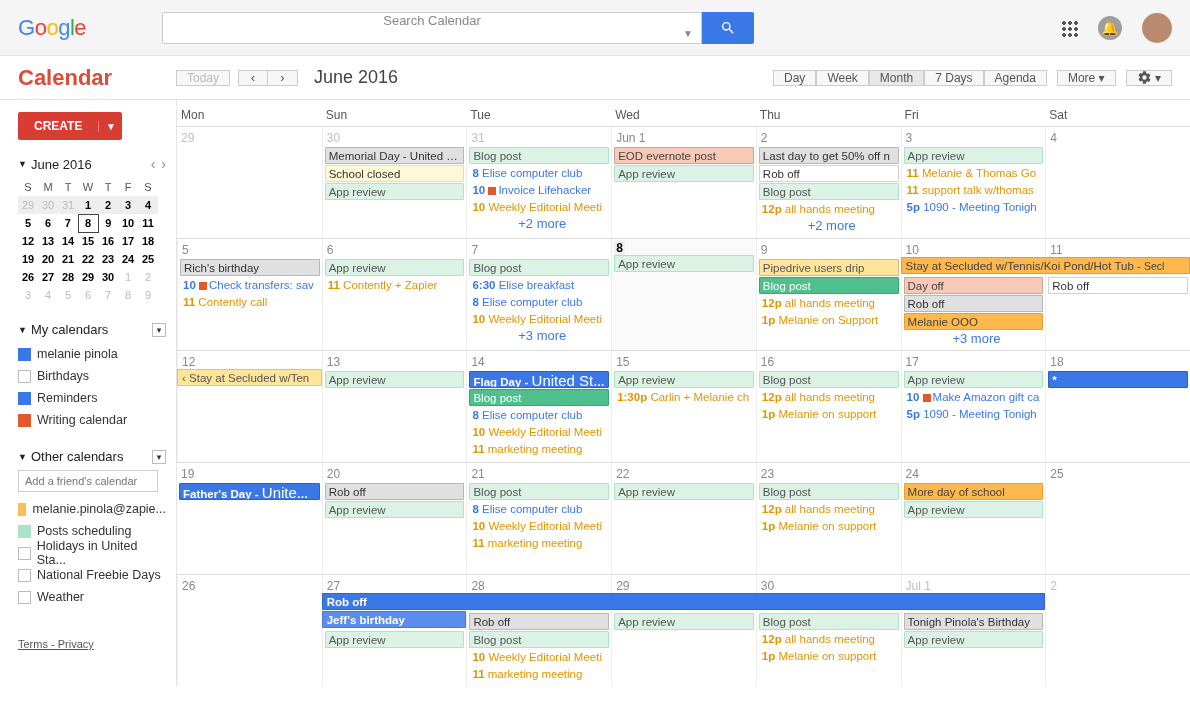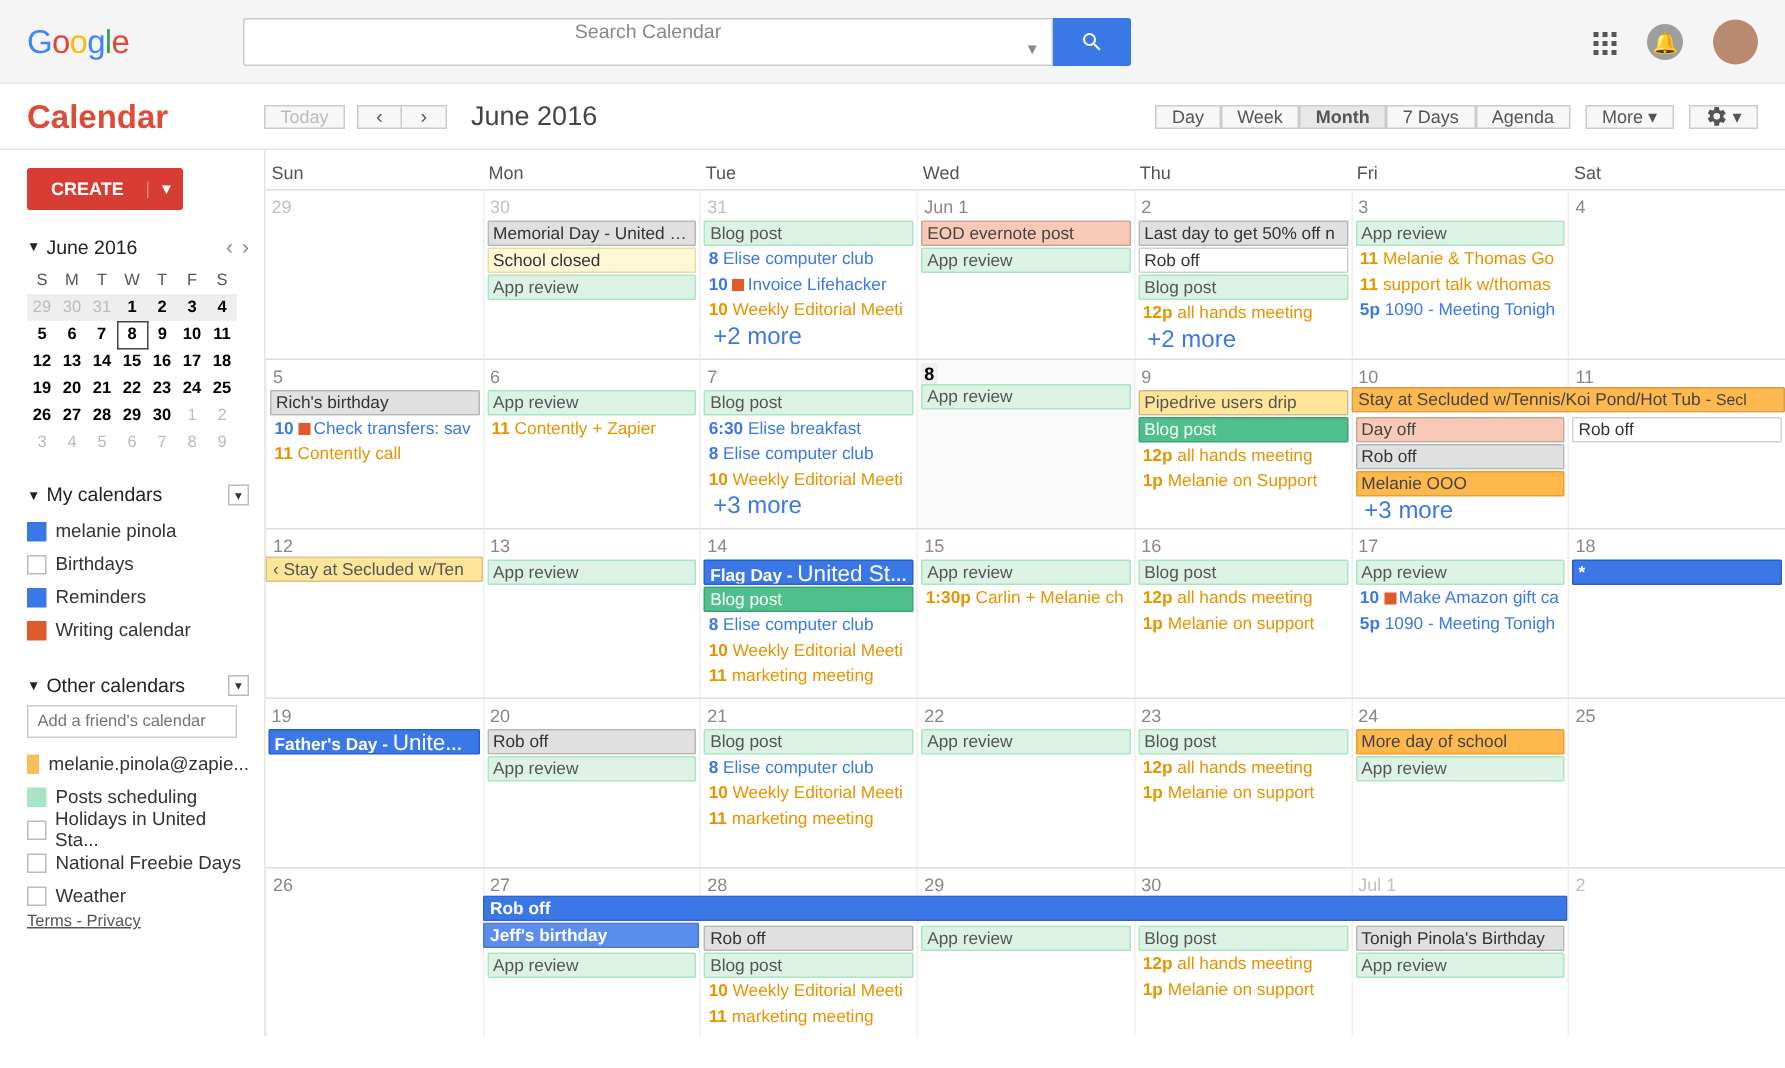--- a/index.html
+++ b/index.html
@@ -23,21 +23,21 @@
   
   .toolbar { display:flex; align-items:center; height:44px; padding:0 18px; border-bottom:1px solid #e5e5e5;}
   .cal-title { color:#dd4b39; font-size:22px; font-weight:700; width:158px;}
   .btn { height:16px; border:1px solid #ccc; background:#f7f7f7; color:#555; font-size:12px; padding:0 10px; cursor:pointer; display:inline-flex; align-items:center; justify-content:center; }
   .btn.disabled { color:#bbb; }
   .nav-arrow { width:30px; font-size:13px; }
   .tb-group { display:flex; }
   .tb-group .btn + .btn { border-left:none; }
   .tb-label { font-size:18px; color:#444; margin-left:16px;}
   .views { margin-left:auto; display:flex; }
-  .views .btn.active { background:#e8e8e8;font-weight:bold;}
+  .views .btn.active { background:#e8e8e8;}
   .more-btn,.gear-btn{ margin-left:10px;}
   .gear-btn svg{fill:#555;}
 
   
   .main { display:flex; }
   .sidebar { width:176px; padding:12px 10px 0 18px; font-size:12.5px; color:#333;}
   .create-btn { background:#d73d32; color:#fff; border:none; height:28px; display:flex; align-items:center; font-weight:bold; font-size:12px; cursor:pointer; border-radius:2px;}
   .create-btn .lbl{padding:0 16px;}
   .create-btn .dd {width:24px; border-left:1px solid rgba(255,255,255,.35); display:flex;align-items:center;justify-content:center; font-size:10px;}
 
@@ -54,21 +54,21 @@
   td.sel{background:#eee}
 
   .section-head{display:flex;align-items:center;margin-top:18px;font-size:13px;color:#222;}
   .section-head .tri{font-size:9px;margin-right:4px;}
   .section-head .box{margin-left:auto;width:14px;height:14px;border:1px solid #bbb;font-size:9px;display:flex;align-items:center;justify-content:center;color:#333;cursor:pointer;}
   ul.cal-list{list-style:none;margin-top:6px;}
   ul.cal-list li{display:flex;align-items:center;gap:6px;height:22px;cursor:pointer;}
   .chip{width:13px;height:13px;border:1px solid #bbb;display:inline-block;}
   .chip.fill{border:none;}
   .friend-input{width:140px;height:22px;border:1px solid #ccc;color:#a0a0a0;font-size:11px;padding:0 6px;margin-top:6px;}
-  .footer-links{font-size:11px;color:#555;text-decoration:underline;}
+  .footer-links{margin-top:30px;font-size:11px;color:#555;text-decoration:underline;}
 
   
   .cal{flex:1;border-left:1px solid #e5e5e5;}
   .dow{display:grid;grid-template-columns:repeat(7,1fr);font-size:12px;color:#555;}
   .dow div{padding:8px 4px 4px 4px;}
   .weeks{display:grid;grid-template-rows:repeat(5,1fr);}
   .week{display:grid;grid-template-columns:repeat(7,1fr);border-top:1px solid #ddd;min-height:112px;position:relative;}
   .cell{border-left:1px solid #eee;padding:2px 2px 2px 2px;font-size:11.5px;overflow:hidden;}
   .cell:first-child{border-left:none;}
   .daynum{color:#888;font-size:12px;padding:2px 0 2px 2px;}
@@ -87,21 +87,21 @@
   .ev.bluewh {background:#3b78e7;color:#fff;border-color:#2a5ec9;font-weight:bold;}
   .ev.orange {background:#ffb84d;color:#444;border-color:#ed9f2a;}
   .ev.white  {background:#fff;color:#333;}
   .ev .sub{font-weight:normal;font-size:15px;}
 
   .tx{height:17px;line-height:17px;padding-left:3px;white-space:nowrap;overflow:hidden;text-overflow:ellipsis;}
   .tx .t{font-weight:bold;}
   .tx.blue  {color:#3b78e7;} .tx.blue .t{color:#3b78e7;}
   .tx.orange{color:#e59400;} .tx.orange .t{color:#e59400;}
   .sq{display:inline-block;width:8px;height:8px;background:#e05a2b;margin-right:2px;vertical-align:middle;}
-  .more-link{color:#3b78e7;font-size:16px;padding-left:6px;cursor:pointer;}
+  .more-link{color:#3b78e7;font-size:13px;padding-left:6px;cursor:pointer;text-align:center;}
 
   
   .span-bar{position:absolute;height:17px;line-height:17px;font-size:11.5px;padding:0 4px;white-space:nowrap;overflow:hidden;text-overflow:ellipsis;z-index:5;border:1px solid rgba(0,0,0,.15);border-radius:1px;}
   .span-bar.orange{background:#ffb84d;color:#444;}
   .span-bar.blue  {background:#3b78e7;color:#fff;font-weight:bold;}
   .span-bar.bluelt{background:#5b8def;color:#fff;font-weight:bold;}
   .span-bar.yellow{background:#ffe59a;color:#555;}
   .span-bar .sub{font-weight:normal;font-size:10.5px;}
   .spacer{height:18px;}
 </style>
@@ -290,22 +290,22 @@
       </ul>
 
     <div class="footer-links">
       <a>Terms</a> -
       <a>Privacy</a>
     </div>
   </div>
 
   <div class="cal">
     <div class="dow" id="dow-row">
+        <div>Mon</div>
         <div>Sun</div>
-        <div>Mon</div>
         <div>Tue</div>
         <div>Wed</div>
         <div>Thu</div>
         <div>Fri</div>
         <div>Sat</div>
       </div>
     <div class="weeks" id="weeks">
         <div class="week">
           <div class="cell">
             <div class="daynum dim">29</div>

